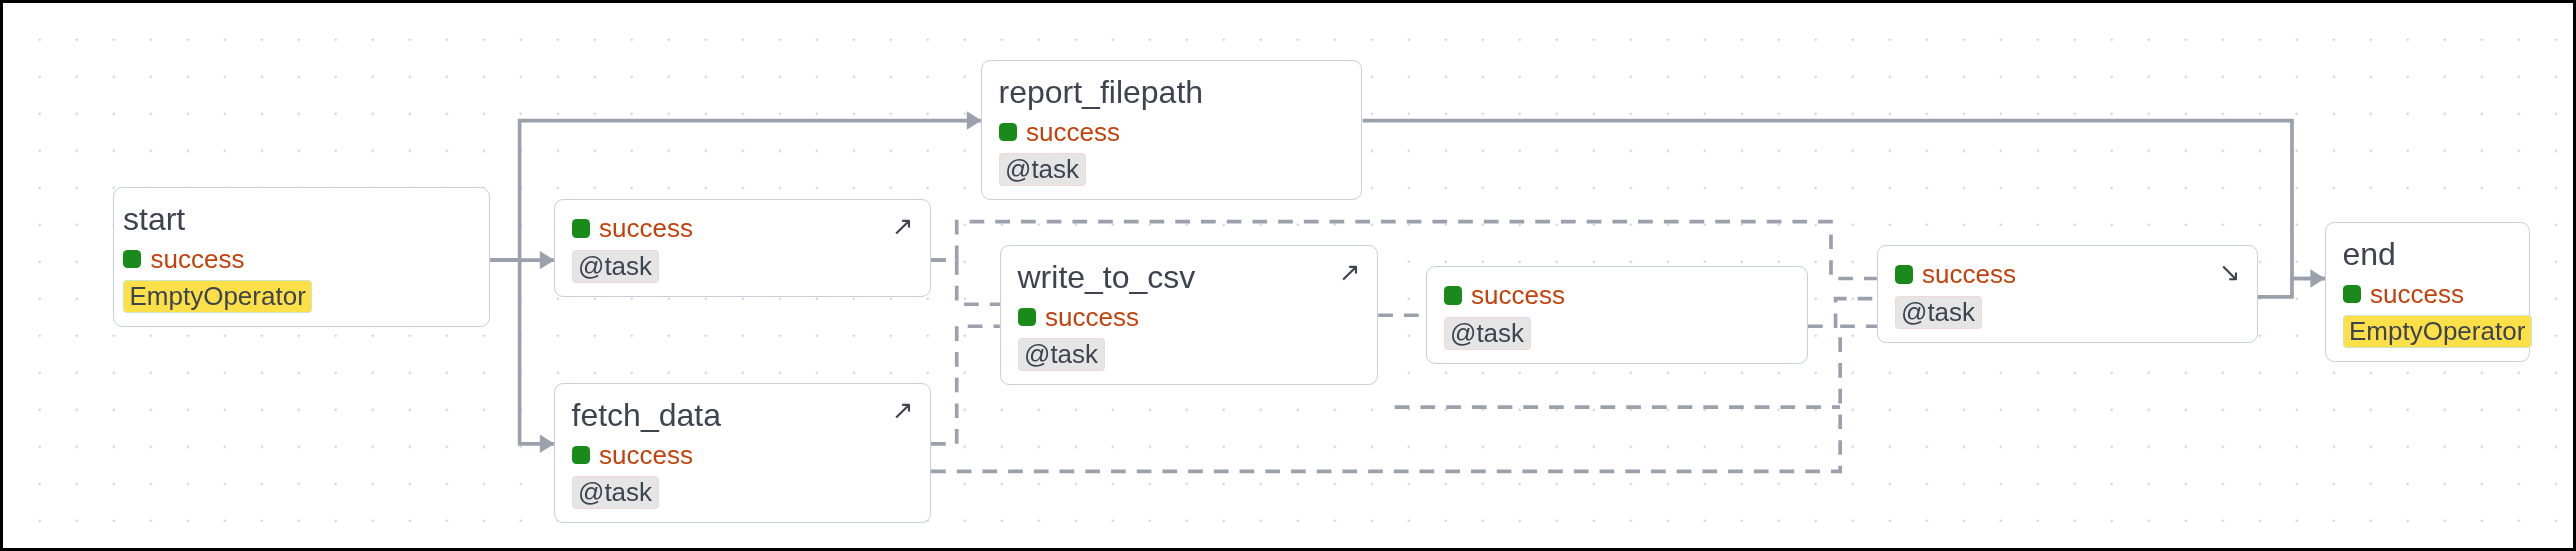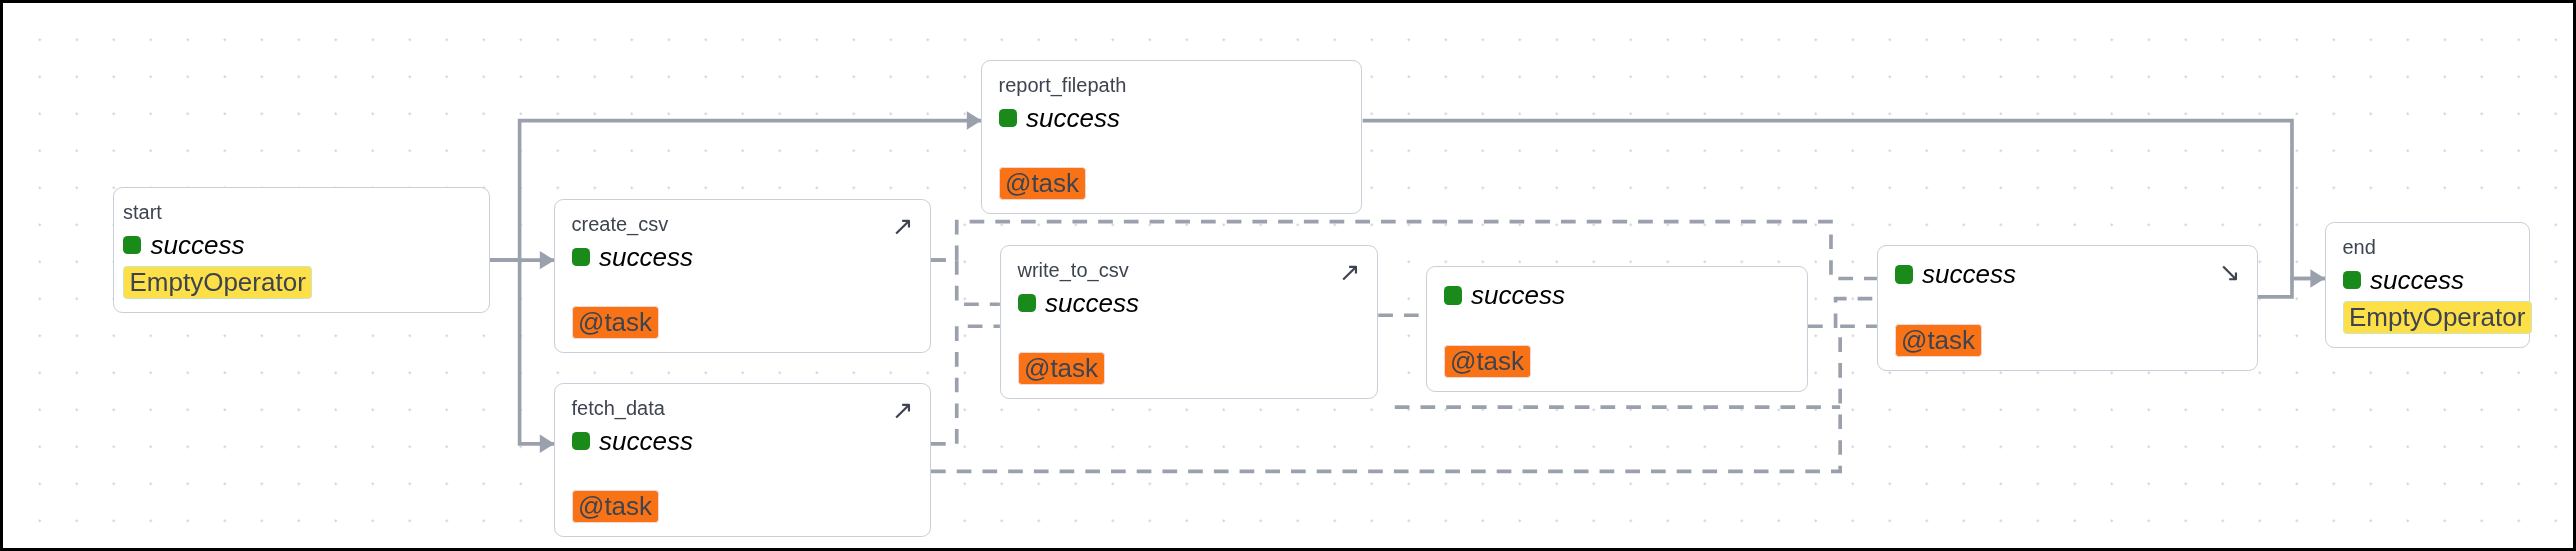--- a/index.html
+++ b/index.html
@@ -36,50 +36,49 @@
 
   .node {
     position: absolute;
     background: #fff;
     border: 1.8px solid #c9ced8;
     border-radius: 9.2px;
     padding: 13px 16.5px 13px 16.5px;
     cursor: pointer;
   }
   .node-title {
-    font-size: 20px;
+    font-size: 32px;
     color: #3d4450;
     margin-bottom: 5.5px;
     white-space: nowrap;
   }
   .status-row {
     display: flex;
     align-items: center;
     gap: 9.2px;
     margin-bottom: 5.5px;
   }
   .status-dot {
     width: 18.4px; height: 18.4px;
     border-radius: 4.6px;
     background: #1a8a1a;
     display: inline-block;
   }
   .status-text {
     font-size: 26px;
-    color: #000000;
-    font-style: italic;
+    color: #c2410c;
   }
   .operator-badge {
     font-size: 26px;
     color: #3d4450;
     display: inline-block;
     white-space: nowrap;
   }
   .op-empty { background:#fde047; border:0.9px solid #cde5c7; border-radius:3.7px; padding:0 5.5px; }
-  .op-task { background:#f97316; border:0.9px solid #f1d7d7; border-radius:3.7px; padding:0 5.5px;margin-top:28px; }
+  .op-task { background:#e5e5e5; border:0.9px solid #f1d7d7; border-radius:3.7px; padding:0 5.5px; }
   .expand-icon {
     position: absolute;
     top: 13px; right: 16.5px;
     font-size: 26px;
     color: #3d4450;
     line-height: 1;
   }
 </style>
 </head>
 <body>
@@ -126,21 +125,20 @@
     <div class="node-title">start</div>
     <div class="status-row">
       <span class="status-dot"></span>
       <span class="status-text">success</span>
     </div>
     <span class="operator-badge op-empty">EmptyOperator</span>
   </div>
 
   <div class="node" style="left:551px; top:196px; width:377px;">
     <span class="expand-icon">↗</span>
-    <div class="node-title">create_csv</div>
     <div class="status-row">
       <span class="status-dot"></span>
       <span class="status-text">success</span>
     </div>
     <span class="operator-badge op-task">@task</span>
   </div>
 
   <div class="node" style="left:551px; top:380px; width:377px;">
     <span class="expand-icon">↗</span>
     <div class="node-title">fetch_data</div>

